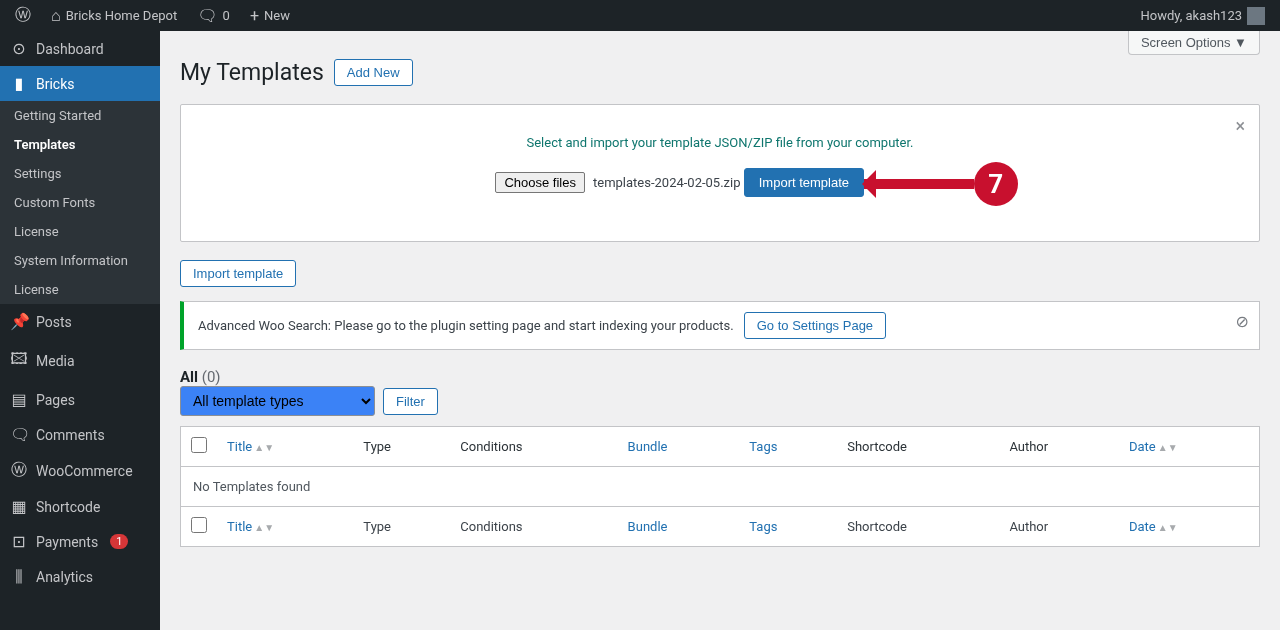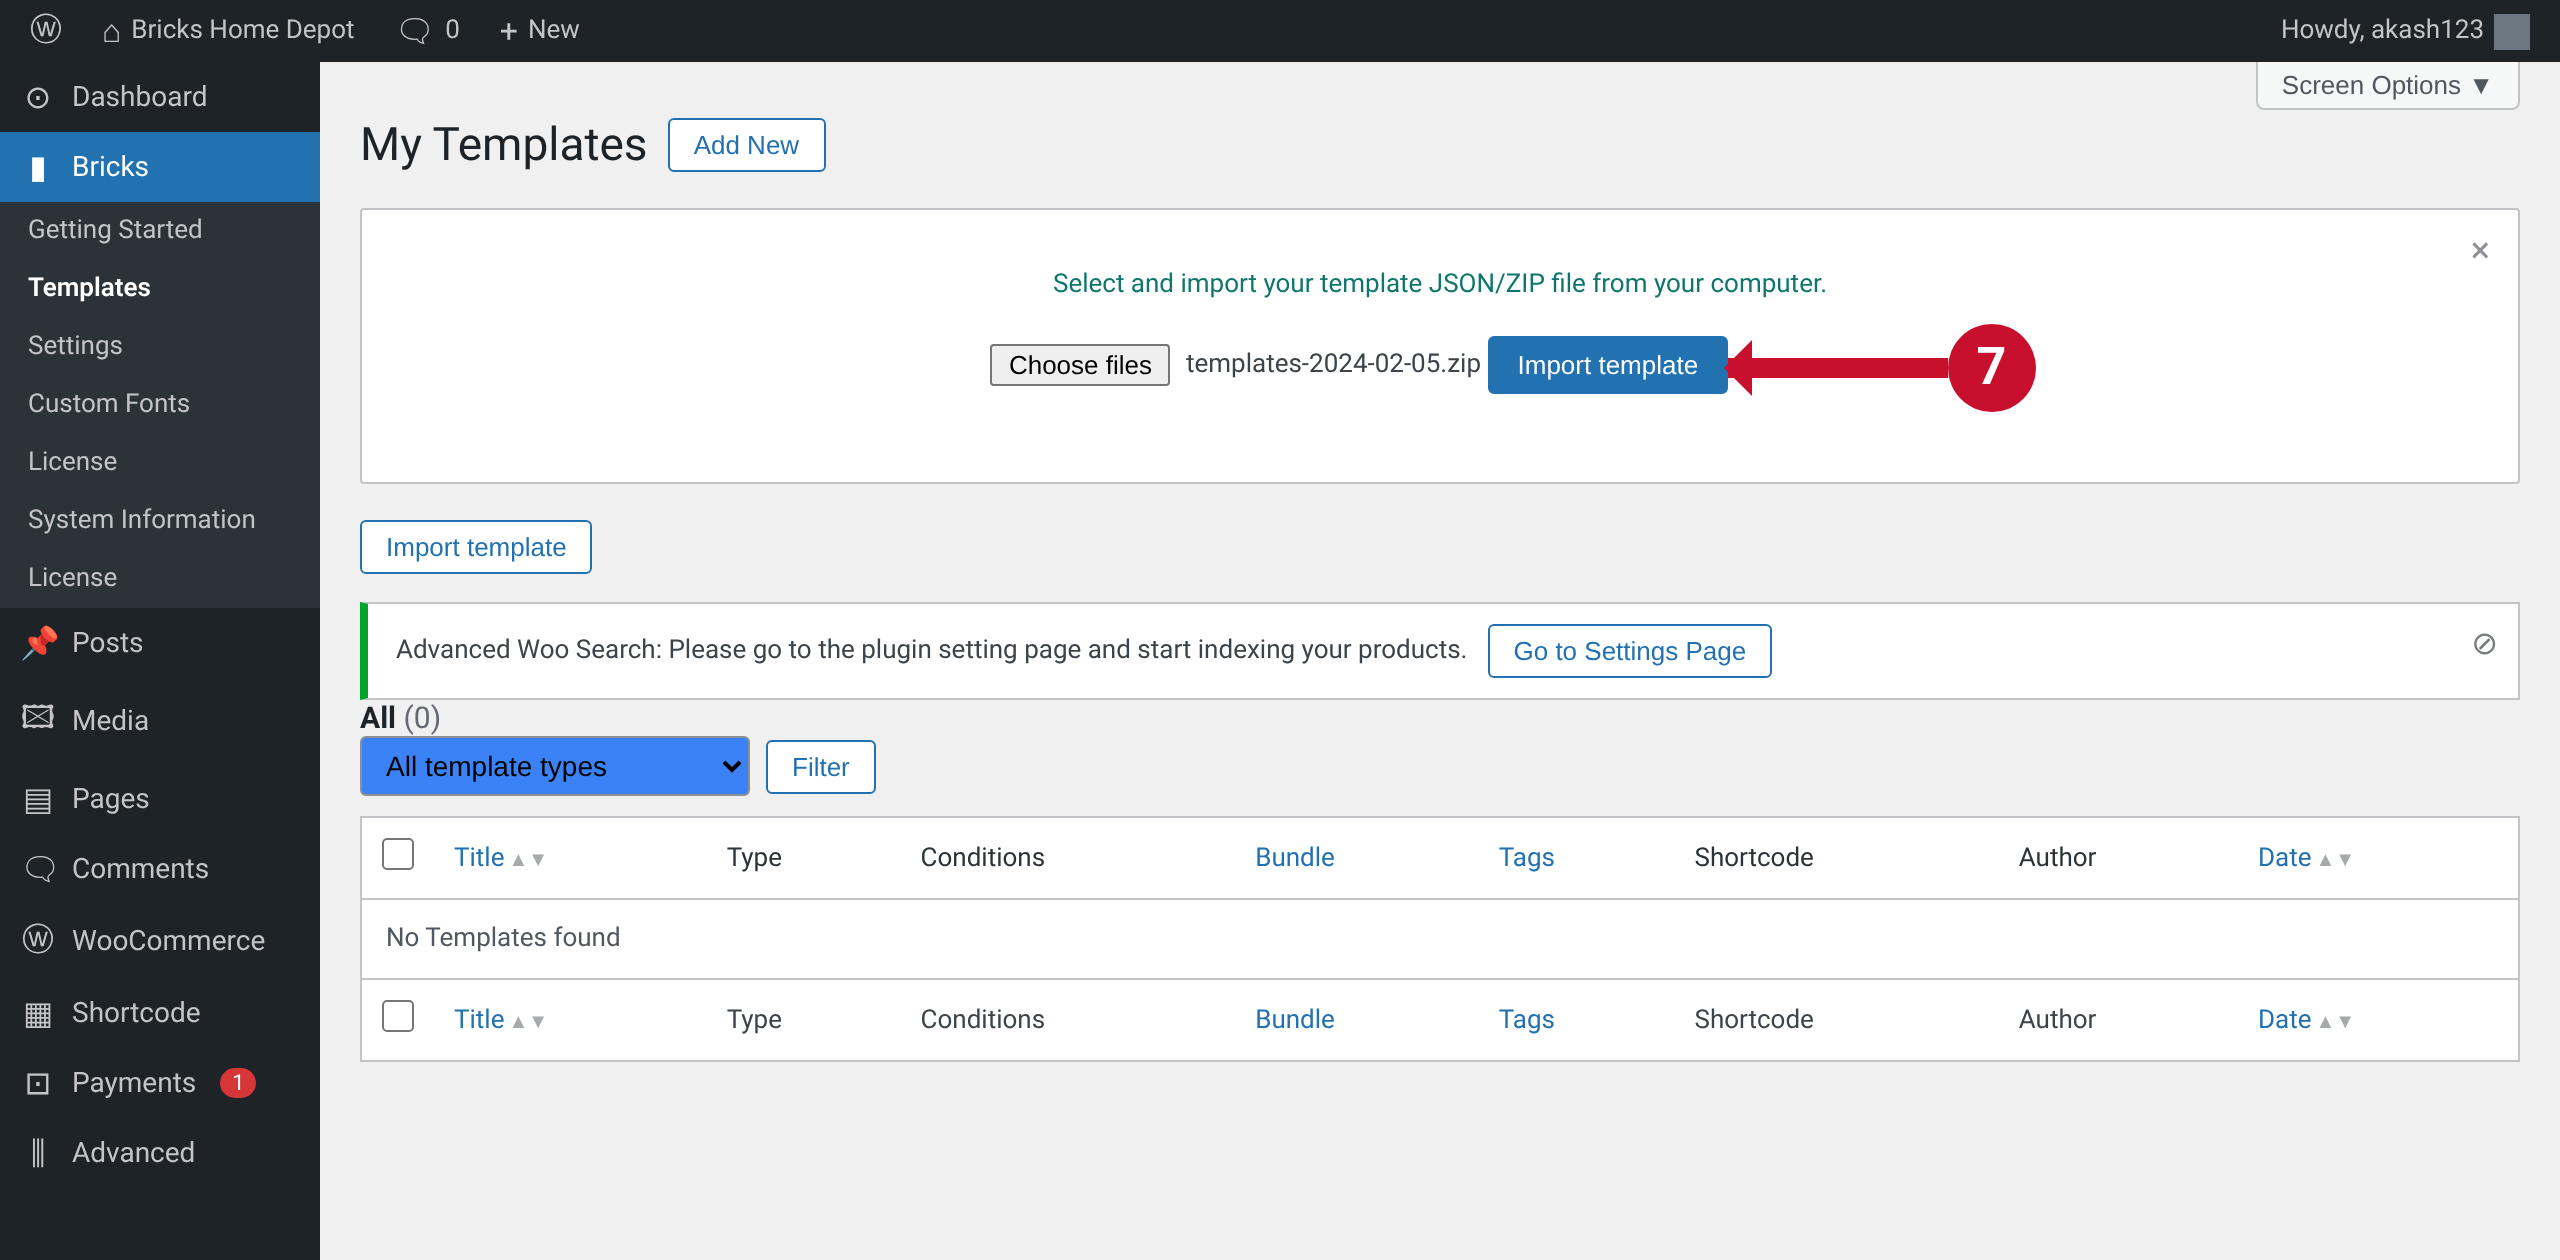--- a/index.html
+++ b/index.html
@@ -42,21 +42,21 @@
 .btn-row { display: inline-flex; gap: 10px; align-items: center; position: relative; }
 .btn-primary { background: #2271b1; color: #fff; border: 1px solid #2271b1; padding: 6px 14px; border-radius: 3px; font-size: 13px; cursor: pointer; }
 .btn-secondary { background: #fff; border: 1px solid #2271b1; color: #2271b1; padding: 6px 14px; border-radius: 3px; font-size: 13px; cursor: pointer; }
 
 
 .annot { position: absolute; display: flex; align-items: center; pointer-events: none; }
 .annot-circle { width: 44px; height: 44px; border-radius: 50%; background: #c8102e; color: #fff; font-weight: 700; font-size: 26px; display: flex; align-items: center; justify-content: center; }
 .annot-arrow { width: 110px; height: 10px; background: #c8102e; position: relative; }
 .annot-arrow::before { content: ""; position: absolute; left: -16px; top: -9px; border: 14px solid transparent; border-right-color: #c8102e; }
 
-.notice { background: #fff; border: 1px solid #c3c4c7; border-left: 4px solid #00a32a; padding: 10px 14px; display: flex; align-items: center; gap: 10px; position: relative; }
+.notice { background: #fff; border: 1px solid #c3c4c7; border-left: 4px solid #00a32a; padding: 10px 14px; display: flex; align-items: center; gap: 10px; margin-bottom: 18px; position: relative; }
 .notice .dismiss { position: absolute; right: 10px; top: 10px; color: #787c82; cursor: pointer; font-size: 16px; }
 
 .filter-row { display: flex; align-items: center; gap: 8px; margin-bottom: 10px; }
 .all-count { font-size: 15px; }
 .all-count strong { color: #1d2327; }
 select.type-filter { padding: 4px 28px 4px 8px; border: 1px solid #8c8f94; border-radius: 3px; font-size: 14px; background: #3b82f6; height: 30px; min-width: 195px; }
 
 table { width: 100%; border-collapse: collapse; background: #fff; border: 1px solid #c3c4c7; }
 th, td { text-align: left; padding: 10px; font-size: 13px; font-weight: 400; }
 thead th { border-bottom: 1px solid #c3c4c7; color: #2c3338; }
@@ -138,21 +138,21 @@
       <span class="menu-icon">▦</span>
       <span>Shortcode</span>
     </div>
   <div class="menu-item top">
       <span class="menu-icon">⊡</span>
       <span>Payments</span>
       <span class="badge">1</span>
     </div>
   <div class="menu-item top">
       <span class="menu-icon">⫼</span>
-      <span>Advanced</span>
+      <span>Analytics</span>
     </div>
 </div>
 
 <div class="main">
   <div class="screen-options">
     <button>Screen Options ▼</button>
   </div>
 
   <div class="page-title-row">
     <h1 class="page-title">My Templates</h1>

